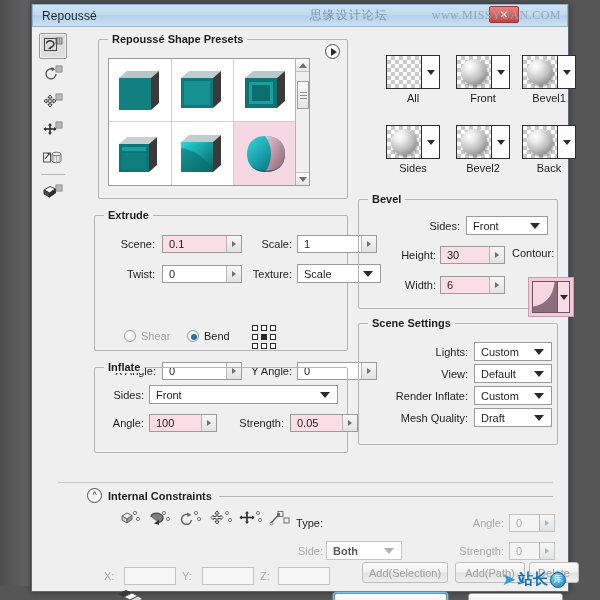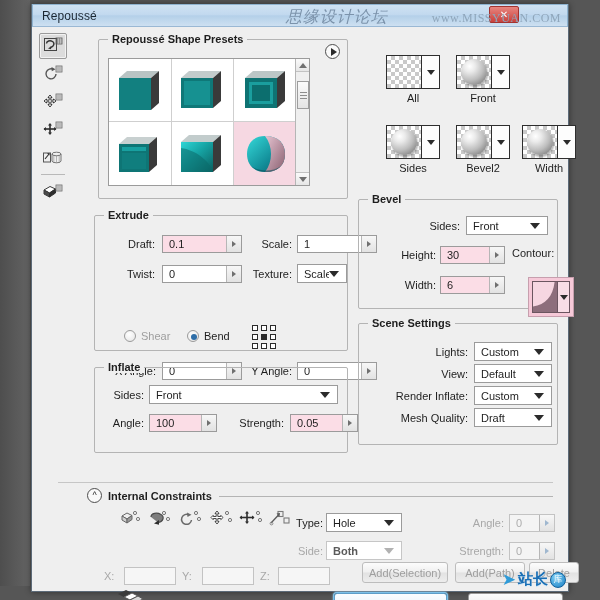--- a/index.html
+++ b/index.html
@@ -45,21 +45,21 @@
   }
   .title-text {
     font-size: 12px; color: #1b2733; margin-left: 9px;
     letter-spacing: .1px;
   }
   .wm-title {
     position: absolute; right: 6px; top: 2px;
     display: flex; align-items: baseline; gap: 4px;
     pointer-events: none;
   }
-  .wm-cn { font-size: 16px; color: #7c93ab; letter-spacing: 1px; font-style: italic; }
+  .wm-cn { font-size: 12px; color: #7c93ab; letter-spacing: 1px; }
   .wm-en {
     font-size: 12px; color: #8fa6bb; letter-spacing: .5px;
     font-family: Liberation Serif, serif;
     margin-left: 40px;
   }
   .close-btn {
     position: absolute; right: 48px; top: 1px;
     width: 30px; height: 17px;
     background: linear-gradient(to bottom,#e8857f,#c9413c);
     border: 1px solid #a33330; border-radius: 2px;
@@ -562,20 +562,31 @@
       <div class="mat-box">
         <div class="mat-sphere">
             <div class="ball"></div>
           </div>
         <div class="mat-arrow">
             <i></i>
           </div>
       </div>
       <div class="mat-label">Front</div>
     </div>
+    <div class="mat-item" style="left:490px; top:28px;">
+      <div class="mat-box">
+        <div class="mat-sphere">
+            <div class="ball"></div>
+          </div>
+        <div class="mat-arrow">
+            <i></i>
+          </div>
+      </div>
+      <div class="mat-label">Bevel1</div>
+    </div>
     <div class="mat-item" style="left:354px; top:98px;">
       <div class="mat-box">
         <div class="mat-sphere">
             <div class="ball"></div>
           </div>
         <div class="mat-arrow">
             <i></i>
           </div>
       </div>
       <div class="mat-label">Sides</div>
@@ -593,28 +604,28 @@
     </div>
     <div class="mat-item" style="left:490px; top:98px;">
       <div class="mat-box">
         <div class="mat-sphere">
             <div class="ball"></div>
           </div>
         <div class="mat-arrow">
             <i></i>
           </div>
       </div>
-      <div class="mat-label">Width</div>
+      <div class="mat-label">Back</div>
     </div>
 
     <div class="group" style="left:62px; top:188px; width:254px; height:136px;">
       <div class="legend">Extrude</div>
     </div>
 
-    <div class="lbl" style="position:absolute; left:68px; top:211px; width:55px;">Draft:</div>
+    <div class="lbl" style="position:absolute; left:68px; top:211px; width:55px;">Scene:</div>
     <div class="spin pink" style="position:absolute; left:130px; top:208px; width:80px;">
       <div class="val">0.1</div>
       <div class="arrow">
           <i></i>
         </div>
     </div>
 
     <div class="lbl" style="position:absolute; left:215px; top:211px; width:45px;">Scale:</div>
     <div class="spin" style="position:absolute; left:265px; top:208px; width:80px;">
       <div class="val">1</div>
@@ -625,21 +636,21 @@
 
     <div class="lbl" style="position:absolute; left:68px; top:241px; width:55px;">Twist:</div>
     <div class="spin" style="position:absolute; left:130px; top:238px; width:80px;">
       <div class="val">0</div>
       <div class="arrow">
           <i></i>
         </div>
     </div>
 
     <div class="lbl" style="position:absolute; left:206px; top:241px; width:54px;">Texture:</div>
-    <div class="combo" style="position:absolute; left:265px; top:237px; width:50px;">
+    <div class="combo" style="position:absolute; left:265px; top:237px; width:84px;">
       <span class="cv">Scale</span>
       <span class="cav"></span>
     </div>
 
     <div class="radio-wrap" style="position:absolute; left:92px; top:303px;">
       <span class="radio"></span>
       <span class="radio-lbl dim">Shear</span>
     </div>
     <div class="radio-wrap" style="position:absolute; left:155px; top:303px;">
       <span class="radio on"></span>
@@ -821,24 +832,20 @@
           <rect x="10" y="2.5" width="5" height="5" fill="none" stroke="#7a7a7a" stroke-width="1.1"></rect>
           <rect x="16" y="9" width="5" height="5" fill="none" stroke="#7a7a7a" stroke-width="1.1"></rect>
           <path d="M3 14 L11 5.5" stroke="#5a5a5a" stroke-width="1.3"></path>
           <path d="M8.5 4.5 L12 4 L11.5 7.5 Z" fill="#5a5a5a"></path>
           <circle cx="3.5" cy="14.5" r="1.4" fill="none" stroke="#888" stroke-width="1"></circle>
         </svg>
       </div>
     </div>
 
     <div class="lbl" style="position:absolute; left:255px; top:490px; width:36px;">Type:</div>
-    <div class="combo" style="position:absolute; left:294px; top:486px; width:76px;">
-      <span class="cv">Hole</span>
-      <span class="cav"></span>
-    </div>
 
     <div class="lbl dim" style="position:absolute; left:255px; top:518px; width:36px;">Side:</div>
     <div class="combo dim" style="position:absolute; left:294px; top:514px; width:76px;">
       <span class="cv">Both</span>
       <span class="cav"></span>
     </div>
 
     <div class="lbl dim" style="position:absolute; left:432px; top:490px; width:40px;">Angle:</div>
     <div class="spin dim" style="position:absolute; left:477px; top:487px; width:46px;">
       <div class="val">0</div>

